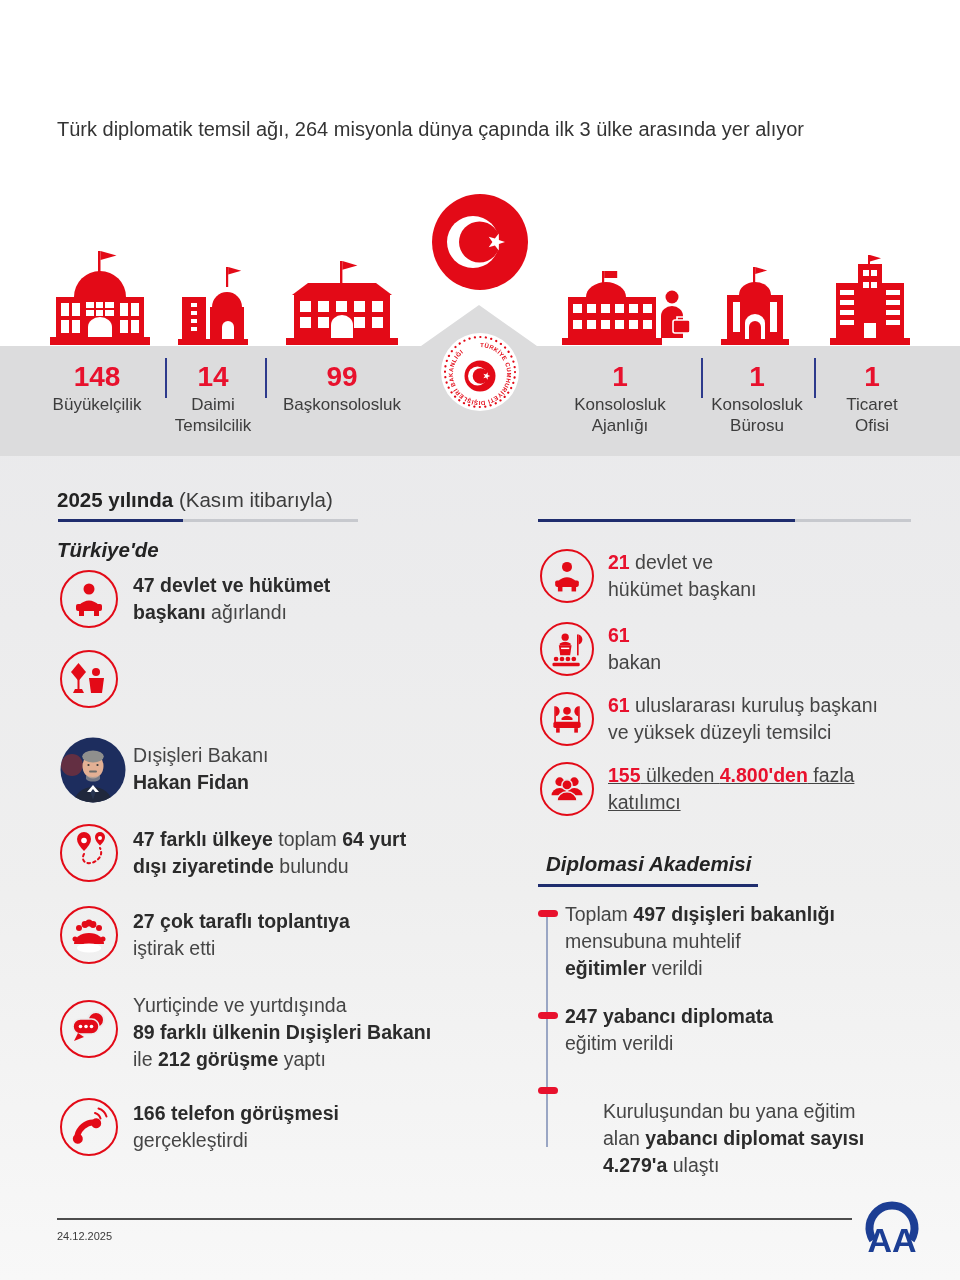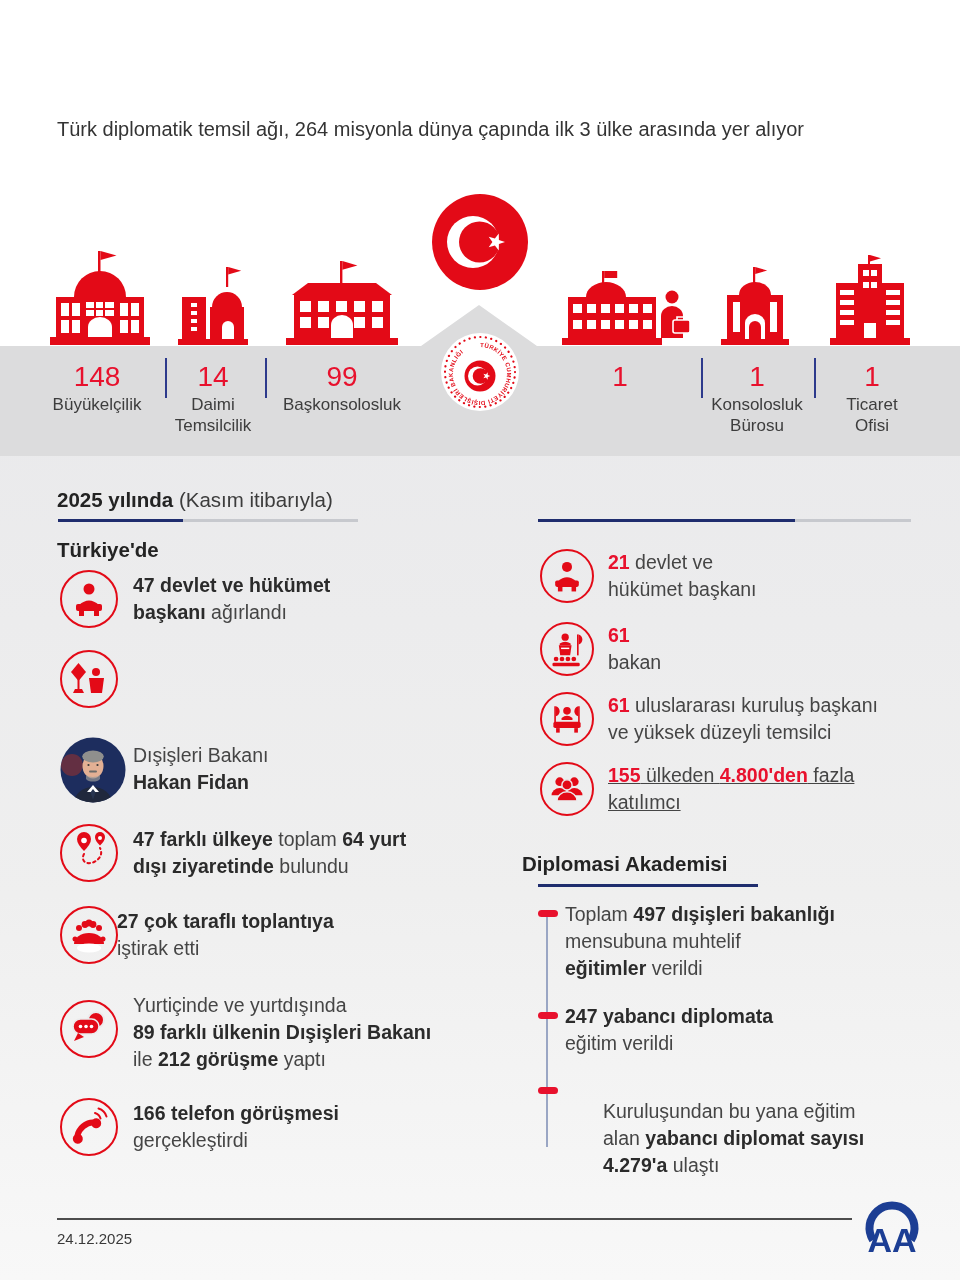--- a/index.html
+++ b/index.html
@@ -5,40 +5,40 @@
   html,body{margin:0;padding:0;background:#fff;}
   .page{position:relative;width:960px;height:1280px;overflow:hidden;
         font-family:"Liberation Sans",sans-serif;
         background:linear-gradient(180deg,#ffffff 0,#ffffff 346px,#e9e9eb 346px,#efefef 70%,#f8f8f8 100%);}
   .abs{position:absolute;}
   .title{font-size:40px;font-weight:bold;color:#232323;letter-spacing:-.5px;}
   .subtitle{font-size:20px;color:#343434;}
   .band{left:0;top:305px;width:960px;height:151px;background:#dcdcdd;
         clip-path:polygon(0 41px,421px 41px,479px 0,537px 41px,100% 41px,100% 100%,0 100%);}
   .stat{text-align:center;}
-  .stat-value{font-size:28px;font-weight:normal;color:#e8112d;line-height:30px;}
+  .stat-value{font-size:28px;font-weight:bold;color:#e8112d;line-height:30px;}
   .stat-label{font-size:17px;color:#3d3d3d;line-height:21px;margin-top:2px;}
   .vdiv{width:2px;background:#2d3a8c;}
   .sec-header{font-size:20.5px;color:#3c3c3c;}
   .sec-header .b{color:#232323;margin-top:10px;}
   .underline{height:3px;background:#c7c9ce;}
   .underline .navy{height:3px;background:#1f2d6e;}
-  .subhead{font-size:20.5px;font-weight:bold;color:#232323;}
+  .subhead{font-size:20.5px;font-weight:bold;color:#232323;font-style:italic;}
   .itext{font-size:19.5px;color:#454545;line-height:27px;}
   .b{font-weight:bold;color:#2b2b2b;}
   .red{font-weight:bold;color:#e8112d;}
   .ricon{width:58px;height:58px;border:2.5px solid #e30a17;border-radius:50%;
          box-sizing:border-box;display:flex;align-items:center;justify-content:center;}
   .ricon svg{width:44px;height:44px;}
   .ricon-sm{width:54px;height:54px;}
   .ricon-sm svg{width:40px;height:40px;}
   .tl-line{width:2px;background:#9aa6c4;}
   .tl-dash{width:20px;height:6.5px;border-radius:3.5px;background:#e8112d;}
   .footer-line{height:2px;background:#4d4d4d;}
-  .date{font-size:15px;color:#3a3a3a;}
+  .date{font-size:11px;color:#3a3a3a;}
   svg .r{fill:#e30a17;}
   svg .w{fill:#ffffff;}
 </style>
 </head>
 <body>
 
 <div class="page">
 
   <div class="abs subtitle" style="left:57px;top:118px;width:870px;">Türk diplomatik temsil ağı, 264 misyonla dünya çapında ilk 3 ülke arasında yer alıyor</div>
 
@@ -186,20 +186,21 @@
     <div class="stat-value">14</div>
     <div class="stat-label">Daimi Temsilcilik</div>
   </div>
   <div class="abs vdiv" style="left:265px;top:358px;height:40px;"></div>
   <div class="abs stat" style="left:272px;top:362px;width:140px;">
     <div class="stat-value">99</div>
     <div class="stat-label">Başkonsolosluk</div>
   </div>
   <div class="abs stat" style="left:555px;top:362px;width:130px;">
     <div class="stat-value">1</div>
+    <div class="stat-label">Konsolosluk Ajanlığı</div>
   </div>
   <div class="abs vdiv" style="left:701px;top:358px;height:40px;"></div>
   <div class="abs stat" style="left:697px;top:362px;width:120px;">
     <div class="stat-value">1</div>
     <div class="stat-label">Konsolosluk Bürosu</div>
   </div>
   <div class="abs vdiv" style="left:814px;top:358px;height:40px;"></div>
   <div class="abs stat" style="left:832px;top:362px;width:80px;">
     <div class="stat-value">1</div>
     <div class="stat-label">Ticaret Ofisi</div>
@@ -274,21 +275,21 @@
         <circle class="r" cx="18" cy="11.5" r="3.4"></circle>
         <circle class="r" cx="22" cy="10" r="3.6"></circle>
         <circle class="r" cx="26" cy="11.5" r="3.4"></circle>
         <circle class="r" cx="32" cy="15" r="3"></circle>
         <circle class="r" cx="8" cy="26" r="2.5"></circle>
         <circle class="r" cx="36" cy="26" r="2.5"></circle>
         <path class="r" d="M7,31 a15,11 0 0 1 30,0 Z"></path>
         <ellipse class="w" cx="22" cy="35" rx="12" ry="4.5"></ellipse>
       </svg>
   </div>
-  <div class="abs itext" style="left:117px;top:908px;width:370px;"><span class="b">27 çok taraflı toplantıya</span><br><span>iştirak etti</span></div>
+  <div class="abs itext" style="left:133px;top:908px;width:370px;"><span class="b">27 çok taraflı toplantıya</span><br><span>iştirak etti</span></div>
 
   <div class="abs ricon" style="left:60px;top:1000px;">
     <svg viewBox="0 0 44 44">
         <circle cx="29" cy="13" r="8" fill="#e30a17" stroke="#ebebec" stroke-width="2"></circle>
         <rect x="6" y="12" width="26" height="15" rx="7.5" fill="#e30a17" stroke="#ebebec" stroke-width="1.6"></rect>
         <path class="r" d="M11,26 l-4,8 l10,-4 Z"></path>
         <circle class="w" cx="13.5" cy="19.5" r="1.8"></circle>
         <circle class="w" cx="19" cy="19.5" r="1.8"></circle>
         <circle class="w" cx="24.5" cy="19.5" r="1.8"></circle>
       </svg>
@@ -360,21 +361,21 @@
         <circle class="r" cx="14" cy="14" r="4.8"></circle>
         <path class="r" d="M5,29 a9,8 0 0 1 18,0 Z"></path>
         <circle class="r" cx="30" cy="14" r="4.8"></circle>
         <path class="r" d="M21,29 a9,8 0 0 1 18,0 Z"></path>
         <circle cx="22" cy="17.5" r="5.6" fill="#e30a17" stroke="#ebebec" stroke-width="1.5"></circle>
         <path d="M11,35 a11,10 0 0 1 22,0 Z" fill="#e30a17" stroke="#ebebec" stroke-width="1.5"></path>
       </svg>
   </div>
   <div class="abs itext" style="left:608px;top:762px;width:340px;text-decoration:underline;"><span class="red">155</span><span> ülkeden </span><span class="red">4.800'den</span><span> fazla</span><br><span>katılımcı</span></div>
 
-  <div class="abs subhead" style="left:522px;top:852px;">Diplomasi Akademisi</div>
+  <div class="abs subhead" style="left:546px;top:852px;">Diplomasi Akademisi</div>
   <div class="abs" style="left:538px;top:884px;width:220px;height:3px;background:#1f2d6e;"></div>
 
   <div class="abs tl-line" style="left:546px;top:913px;height:234px;"></div>
   <div class="abs tl-dash" style="left:538px;top:910px;"></div>
   <div class="abs itext" style="left:565px;top:901px;width:360px;"><span>Toplam </span><span class="b">497 dışişleri bakanlığı</span><br><span>mensubuna muhtelif</span><br><span class="b">eğitimler</span><span> verildi</span></div>
   <div class="abs tl-dash" style="left:538px;top:1012px;"></div>
   <div class="abs itext" style="left:565px;top:1003px;width:360px;"><span class="b">247 yabancı diplomata</span><br><span>eğitim verildi</span></div>
   <div class="abs tl-dash" style="left:538px;top:1087px;"></div>
   <div class="abs itext" style="left:565px;top:1098px;width:360px;margin-left:38px;"><span>Kuruluşundan bu yana eğitim</span><br><span>alan </span><span class="b">yabancı diplomat sayısı</span><br><span class="b">4.279'a</span><span> ulaştı</span></div>
 

